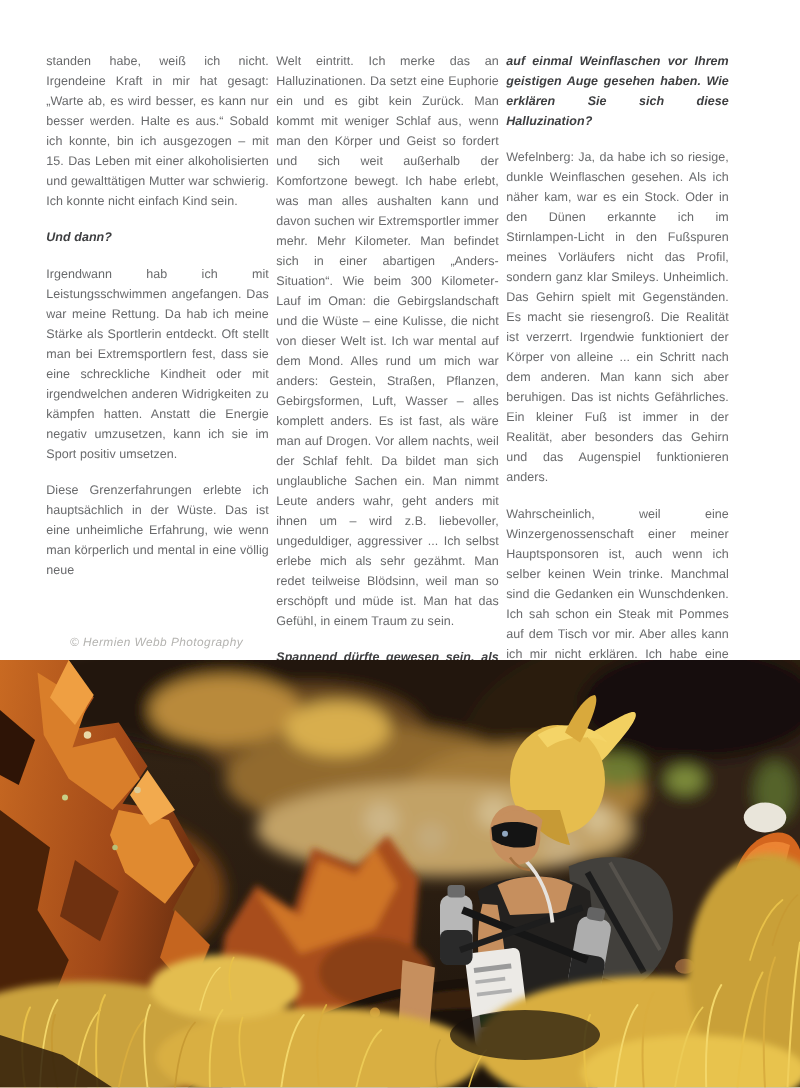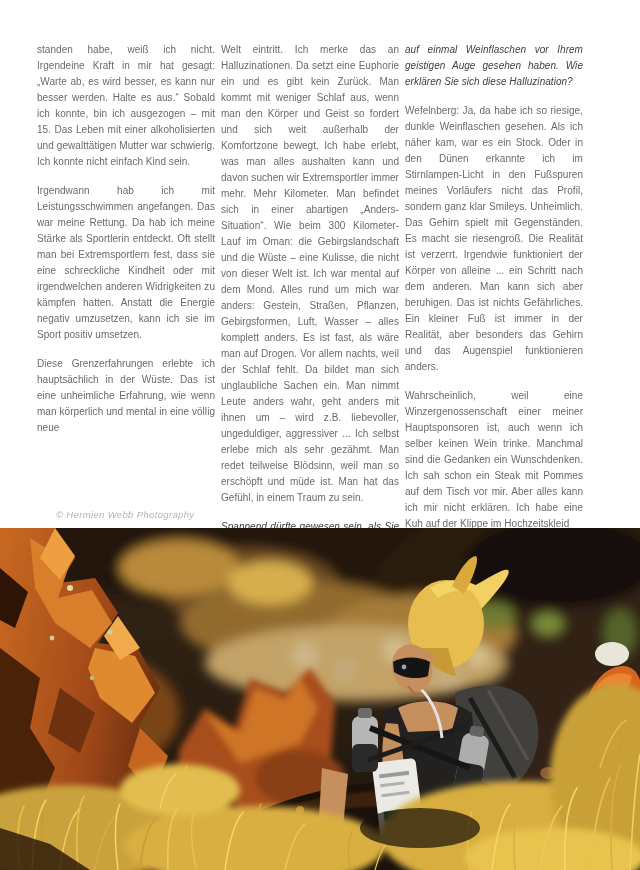--- a/index.html
+++ b/index.html
@@ -4,36 +4,37 @@
 <style>
   html,body{margin:0;padding:0;}
   body{
     width:640px;height:870px;background:#ffffff;position:relative;overflow:hidden;
     font-family:"Liberation Sans",sans-serif;
   }
   .page{position:absolute;inset:0;background:#ffffff;}
   .columns{position:absolute;left:37px;top:42px;width:566px;display:flex;gap:6px;}
   .col{width:178px;font-size:10px;line-height:16px;text-align:justify;color:#696a6c;letter-spacing:0.04px;}
   .col p{margin:0 0 13px 0;}
-  .col p.q{font-weight:normal;font-style:italic;color:#3d3e40;}
+  .col p.q{font-weight:bold;font-style:italic;color:#3d3e40;}
   .credit{
     position:absolute;left:56px;top:509px;font-size:9.5px;font-style:italic;
     color:#b4b3b0;letter-spacing:0.35px;
   }
   .photo{position:absolute;left:0;top:528px;width:640px;height:342px;}
   .photo svg{display:block;width:640px;height:342px;}
 </style>
 </head>
 <body>
 
 <div class="page">
 
   <div class="columns">
     <div class="col">
       <p>standen habe, weiß ich nicht. Irgendeine Kraft in mir hat gesagt: „Warte ab, es wird besser, es kann nur besser werden. Halte es aus.“ Sobald ich konnte, bin ich ausgezogen – mit 15. Das Leben mit einer alkoholisierten und gewalttätigen Mutter war schwierig. Ich konnte nicht einfach Kind sein.</p>
+      <p class="q">Und dann?</p>
       <p>Irgendwann hab ich mit Leistungsschwimmen angefangen. Das war meine Rettung. Da hab ich meine Stärke als Sportlerin entdeckt. Oft stellt man bei Extremsportlern fest, dass sie eine schreckliche Kindheit oder mit irgendwelchen anderen Widrigkeiten zu kämpfen hatten. Anstatt die Energie negativ umzusetzen, kann ich sie im Sport positiv umsetzen.</p>
       <p>Diese Grenzerfahrungen erlebte ich hauptsächlich in der Wüste. Das ist eine unheimliche Erfahrung, wie wenn man körperlich und mental in eine völlig neue</p>
     </div>
     <div class="col">
       <p>Welt eintritt. Ich merke das an Halluzinationen. Da setzt eine Euphorie ein und es gibt kein Zurück. Man kommt mit weniger Schlaf aus, wenn man den Körper und Geist so fordert und sich weit außerhalb der Komfortzone bewegt. Ich habe erlebt, was man alles aushalten kann und davon suchen wir Extremsportler immer mehr. Mehr Kilometer. Man befindet sich in einer abartigen „Anders-Situation“. Wie beim 300 Kilometer-Lauf im Oman: die Gebirgslandschaft und die Wüste – eine Kulisse, die nicht von dieser Welt ist. Ich war mental auf dem Mond. Alles rund um mich war anders: Gestein, Straßen, Pflanzen, Gebirgsformen, Luft, Wasser – alles komplett anders. Es ist fast, als wäre man auf Drogen. Vor allem nachts, weil der Schlaf fehlt. Da bildet man sich unglaubliche Sachen ein. Man nimmt Leute anders wahr, geht anders mit ihnen um – wird z.B. liebevoller, ungeduldiger, aggressiver ... Ich selbst erlebe mich als sehr gezähmt. Man redet teilweise Blödsinn, weil man so erschöpft und müde ist. Man hat das Gefühl, in einem Traum zu sein.</p>
       <p class="q">Spannend dürfte gewesen sein, als Sie beim Marathon des Sables in der Wüste</p>
     </div>
     <div class="col">
       <p class="q">auf einmal Weinflaschen vor Ihrem geistigen Auge gesehen haben. Wie erklären Sie sich diese Halluzination?</p>
       <p>Wefelnberg: Ja, da habe ich so riesige, dunkle Weinflaschen gesehen. Als ich näher kam, war es ein Stock. Oder in den Dünen erkannte ich im Stirnlampen-Licht in den Fußspuren meines Vorläufers nicht das Profil, sondern ganz klar Smileys. Unheimlich. Das Gehirn spielt mit Gegenständen. Es macht sie riesengroß. Die Realität ist verzerrt. Irgendwie funktioniert der Körper von alleine ... ein Schritt nach dem anderen. Man kann sich aber beruhigen. Das ist nichts Gefährliches. Ein kleiner Fuß ist immer in der Realität, aber besonders das Gehirn und das Augenspiel funktionieren anders.</p>

